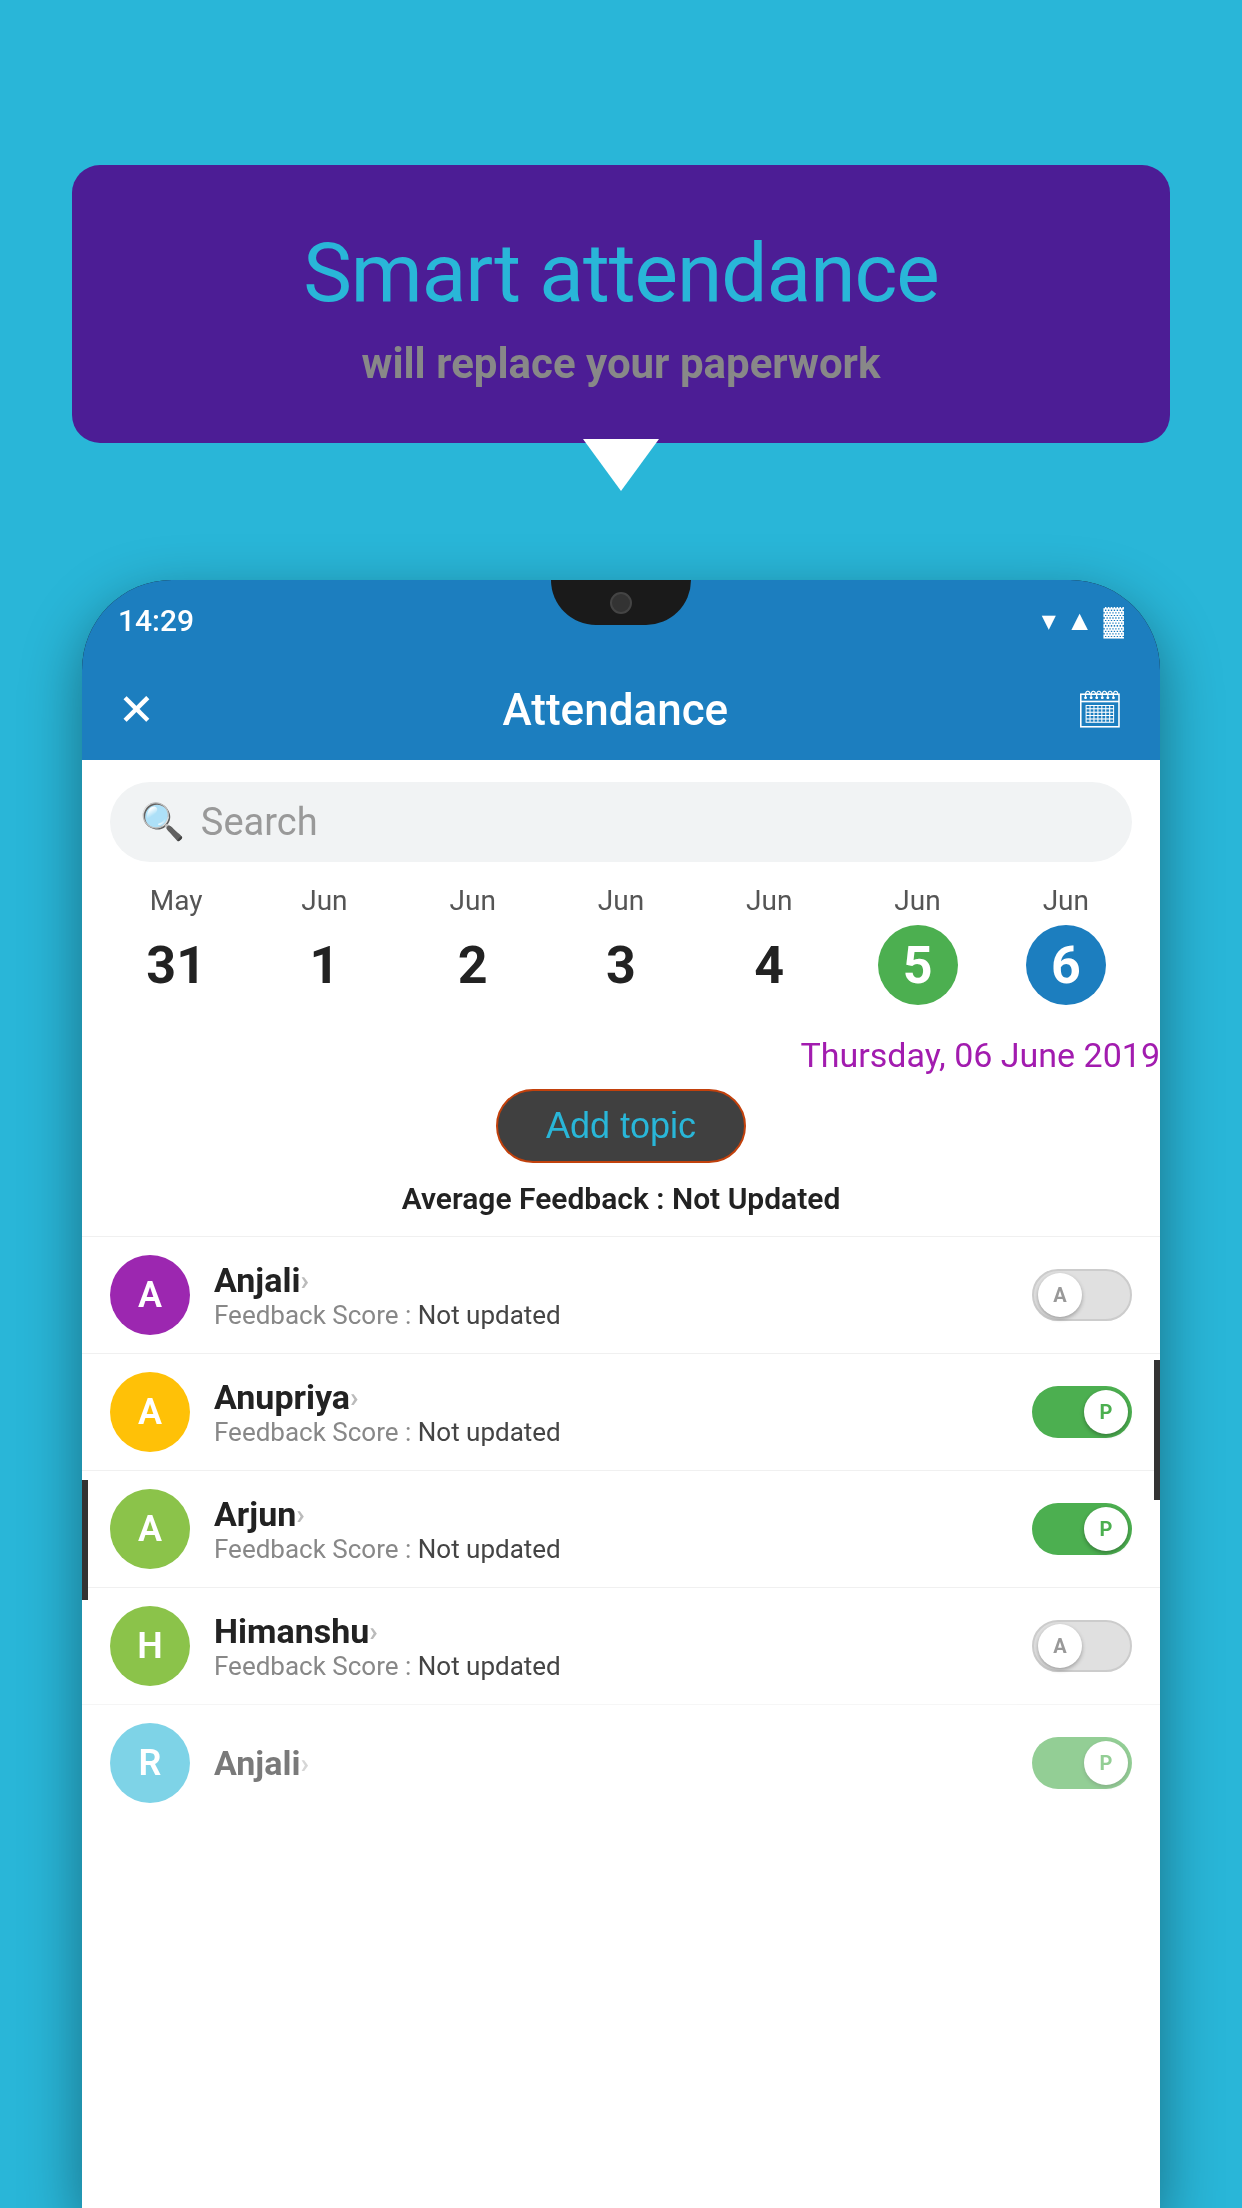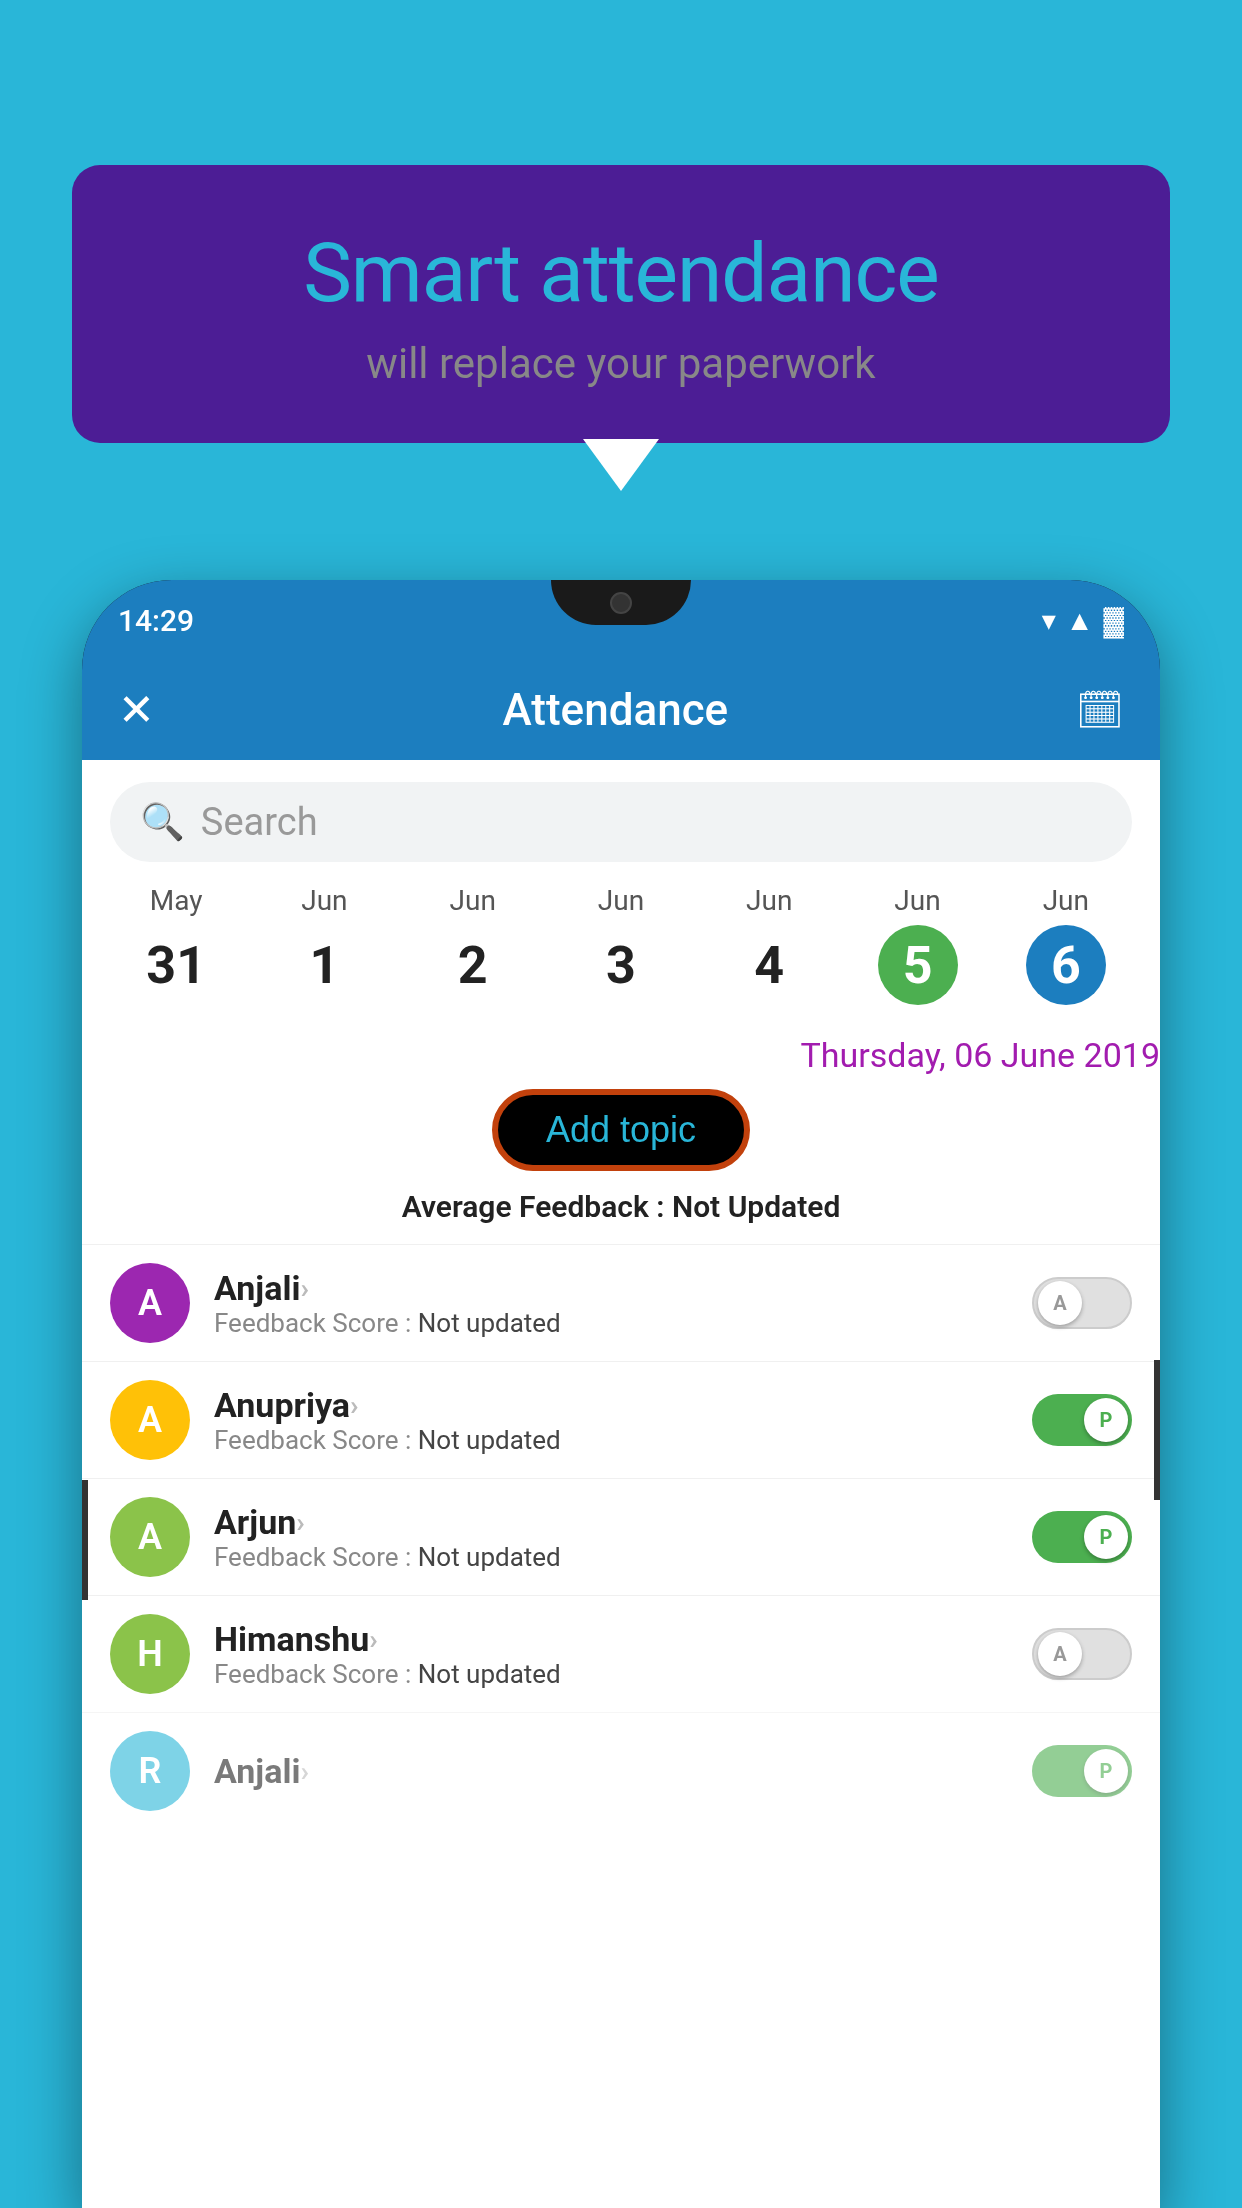--- a/index.html
+++ b/index.html
@@ -42,21 +42,21 @@
       font-size: 82px;
       color: #29B6D8;
       font-weight: 400;
       letter-spacing: -1px;
       margin-bottom: 18px;
     }
 
     .bubble-subtitle {
       font-size: 42px;
       color: #888;
-      font-weight: 400;
+      font-weight: 700;
     }
 
     
     .phone-frame {
       position: absolute;
       top: 580px;
       left: 82px;
       right: 82px;
       bottom: 0;
       background: #1a1a1a;
@@ -221,26 +221,26 @@
       text-align: right;
       padding: 20px 0 14px;
       font-size: 34px;
       color: #a21caf;
     }
 
     
     .add-topic-btn {
       display: block;
       margin: 0 auto 18px;
-      border: 6px solid #c2410c;
+      border: 2px solid #c2410c;
       border-radius: 50px;
       padding: 14px 48px;
       color: #29B6D8;
       font-size: 36px;
-      background: #000000;
+      background: #404040;
       cursor: pointer;
       width: fit-content;
     }
 
     
     .feedback-info {
       text-align: center;
       font-size: 30px;
       color: #888;
       margin-bottom: 20px;

